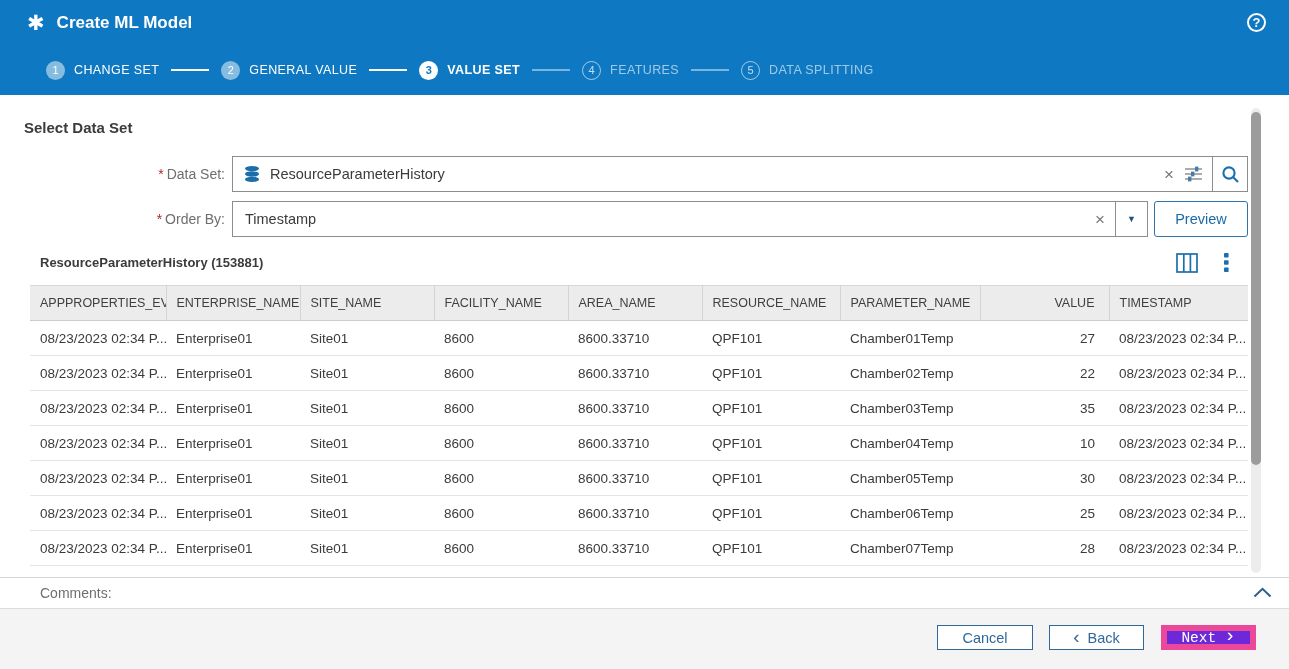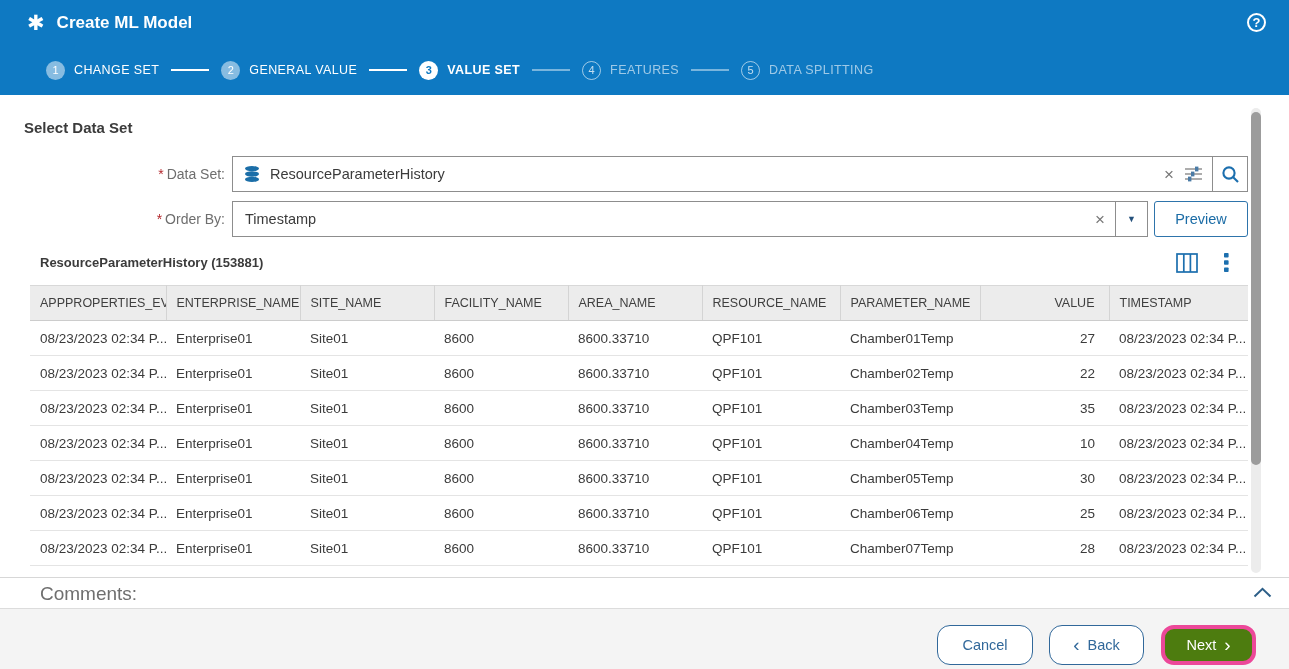--- a/index.html
+++ b/index.html
@@ -53,29 +53,29 @@
   .tbl-icons > span { cursor:pointer; display:flex; }
   table.grid { position:absolute; top:285px; left:30px; width:1218px; border-collapse:collapse; table-layout:fixed; }
   table.grid th { background:#ececec; border-top:1px solid #d8d8d8; border-bottom:1px solid #cccccc; border-right:1px solid #d4d4d4;
                   height:35px; font-size:12.5px; font-weight:400; color:#3f3f3f; text-align:left; padding:0 10px; white-space:nowrap; overflow:hidden; }
   table.grid th:last-child { border-right:none; }
   table.grid td { height:35px; border-bottom:1px solid #e4e4e4; font-size:13.5px; color:#3b3b3b; padding:0 10px; white-space:nowrap; overflow:hidden; }
   table.grid th:nth-child(8), table.grid td:nth-child(8) { text-align:right; padding-right:14px; }
 
   
   .comments-bar { position:absolute; top:577px; left:0; width:100%; height:31px; background:#ffffff; border-top:1px solid #d7d7d7; }
-  .comments-label { position:absolute; left:40px; top:0; line-height:31px; font-size:19px; color:#6f6f6f; }
+  .comments-label { position:absolute; left:40px; top:0; line-height:31px; font-size:14px; color:#6f6f6f; }
   .collapse { position:absolute; right:17px; top:9px; cursor:pointer; display:flex; }
   .footer { position:absolute; top:608px; left:0; width:100%; height:61px; background:#f4f4f4; border-top:1px solid #dcdcdc; }
-  .btn { position:absolute; top:16px; height:40px; border-radius:13px; font-family:"Liberation Sans",sans-serif; font-size:14.5px; cursor:pointer;
+  .btn { position:absolute; top:16px; height:25px; border-radius:0; font-family:"Liberation Sans",sans-serif; font-size:14.5px; cursor:pointer;
          display:flex; align-items:center; justify-content:center; gap:8px; }
   .btn-outline { background:#ffffff; border:1px solid #31689a; color:#31689a; }
   .btn-cancel { left:937px; width:96px; }
   .btn-back { left:1049px; width:95px; }
-  .btn-next { left:1161px; width:95px; background:#4d7c0f; border:4px solid #ec4899; color:#ffffff; }
+  .btn-next { left:1161px; width:95px; background:#6d28d9; border:6px solid #ec4899; color:#ffffff;font-family:Liberation Mono, monospace; }
   .chev { font-size:19px; line-height:1; margin-top:-2px; }
 
   
   .sb-track { position:absolute; left:1251px; top:108px; width:10px; height:465px; background:#ececec; border-radius:5px; }
   .sb-thumb { position:absolute; left:1251px; top:112px; width:10px; height:353px; background:#9c9c9c; border-radius:5px; cursor:grab; }
 </style>
 </head>
 <body>
 
 <div class="app">

